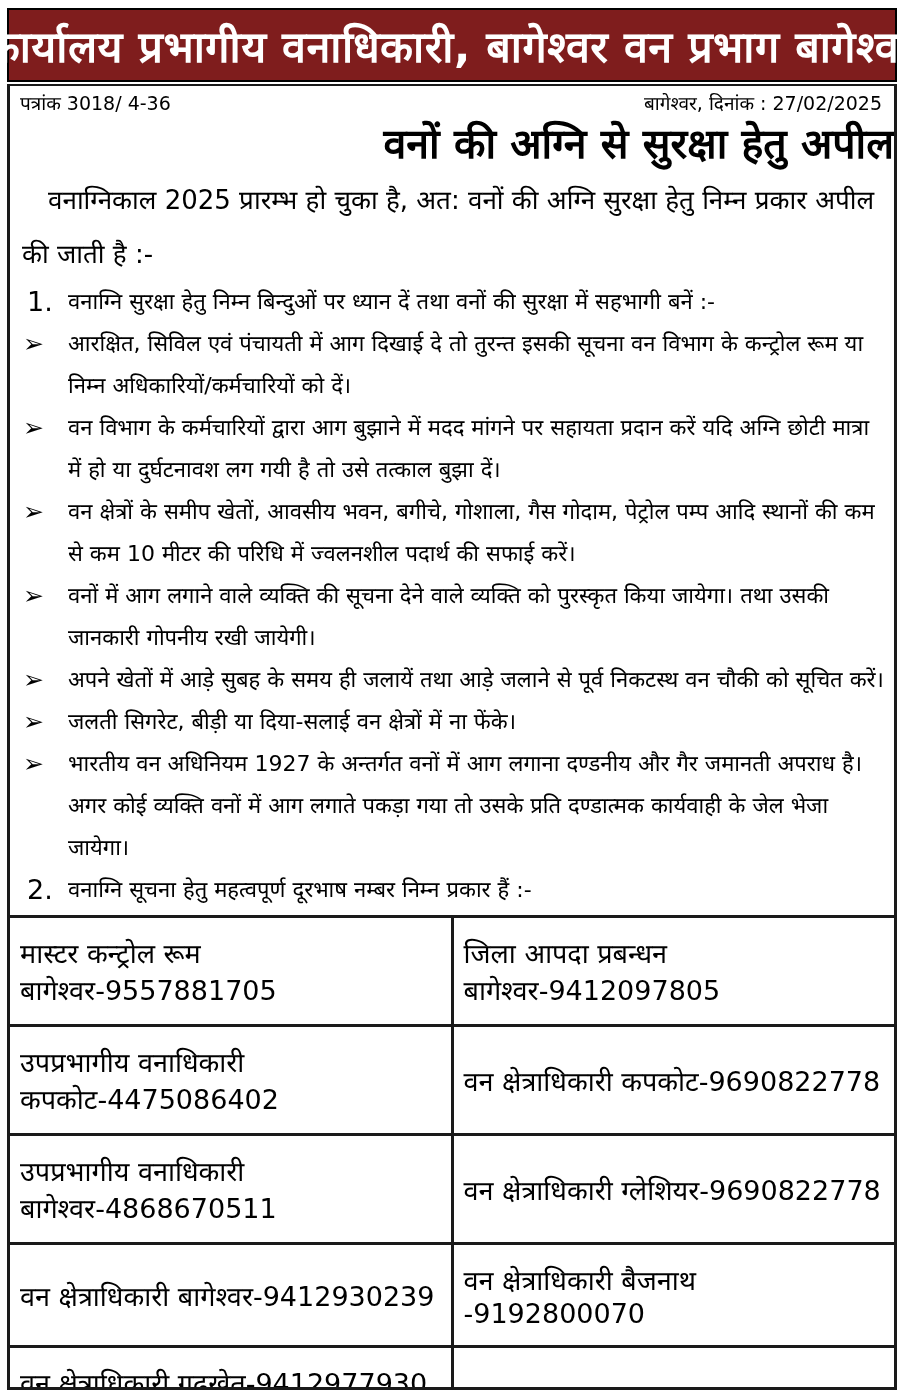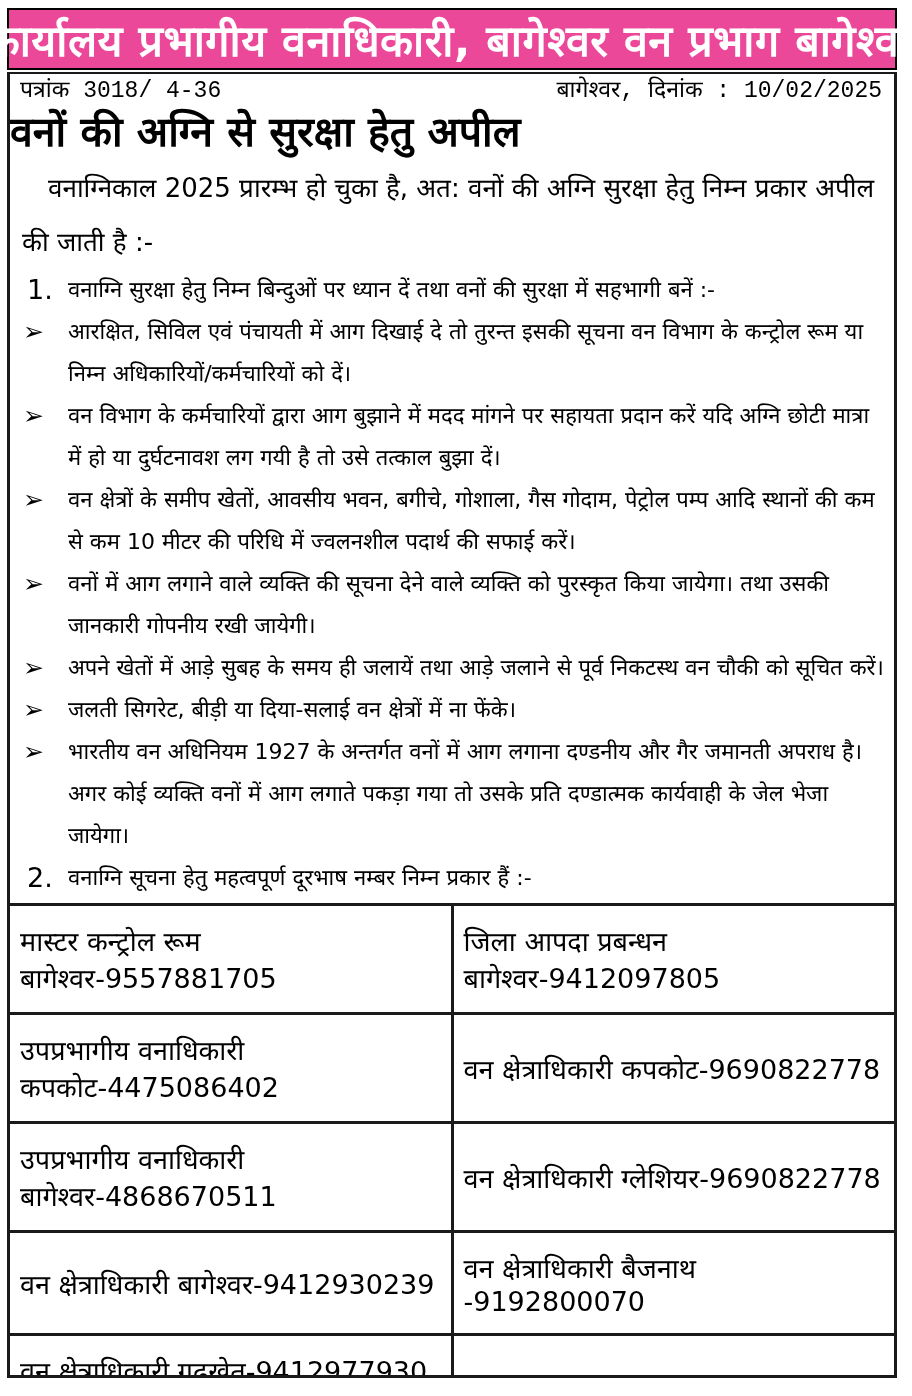--- a/index.html
+++ b/index.html
@@ -6,38 +6,38 @@
   html,body { background:#ffffff; }
   body {
     width:912px; height:1396px; overflow:hidden; position:relative;
     font-family:"DejaVu Sans","Liberation Sans",sans-serif;
     color:#000;
   }
   .page { width:912px; height:1396px; padding:8px 15px 8px 7px; }
 
   
   .header-bar {
-    background:#ec4899; color:#fff; border:2px solid #000;
-    height:62px; display:flex; align-items:center; justify-content:center;
+    background:#7f1d1d; color:#fff; border:2px solid #000;
+    height:74px; display:flex; align-items:center; justify-content:center;
     font-size:43px; font-weight:bold; letter-spacing:0.5px; white-space:nowrap;
   }
 
   
   .content-box {
     border:3px solid #1a1a1a; border-top-width:2px; margin-top:2px;
     height:1306px; overflow:hidden; background:#fff;
   }
 
   .meta-row {
     display:flex; justify-content:space-between; align-items:flex-end;
-    font-size:23px; padding:5px 12px 0 10px; line-height:24px;font-family:Liberation Mono, monospace;
+    font-size:19px; padding:5px 12px 0 10px; line-height:24px;
   }
 
   .title {
-    text-align:left; font-weight:bold; font-size:41px; line-height:54px;
+    text-align:right; font-weight:bold; font-size:41px; line-height:54px;
     margin-top:2px;
   }
 
   .body-text { font-size:26px; line-height:54px; }
 
   .intro { padding:2px 10px 0 12px; text-indent:26px; }
 
   .list { width:100%; }
   .list-row { display:grid; grid-template-columns:58px 1fr; padding-right:8px; }
   .list-row .marker { padding-left:17px; font-size:27px; line-height:42px; }
@@ -61,21 +61,21 @@
 <div class="page">
 
   <div class="header-bar">
     <span>कार्यालय प्रभागीय वनाधिकारी, बागेश्वर वन प्रभाग बागेश्वर</span>
   </div>
 
   <div class="content-box">
 
     <div class="meta-row">
       <span>पत्रांक  3018/ 4-36</span>
-      <span>बागेश्वर, दिनांक : 10/02/2025</span>
+      <span>बागेश्वर, दिनांक : 27/02/2025</span>
     </div>
 
     <div class="title">वनों की अग्नि से सुरक्षा हेतु अपील</div>
 
     <p class="body-text intro">वनाग्निकाल 2025 प्रारम्भ हो चुका है, अत: वनों की अग्नि सुरक्षा हेतु निम्न प्रकार अपील की जाती है :-</p>
 
     <div class="list">
 
       <div class="list-row">
         <span class="marker">1.</span>

